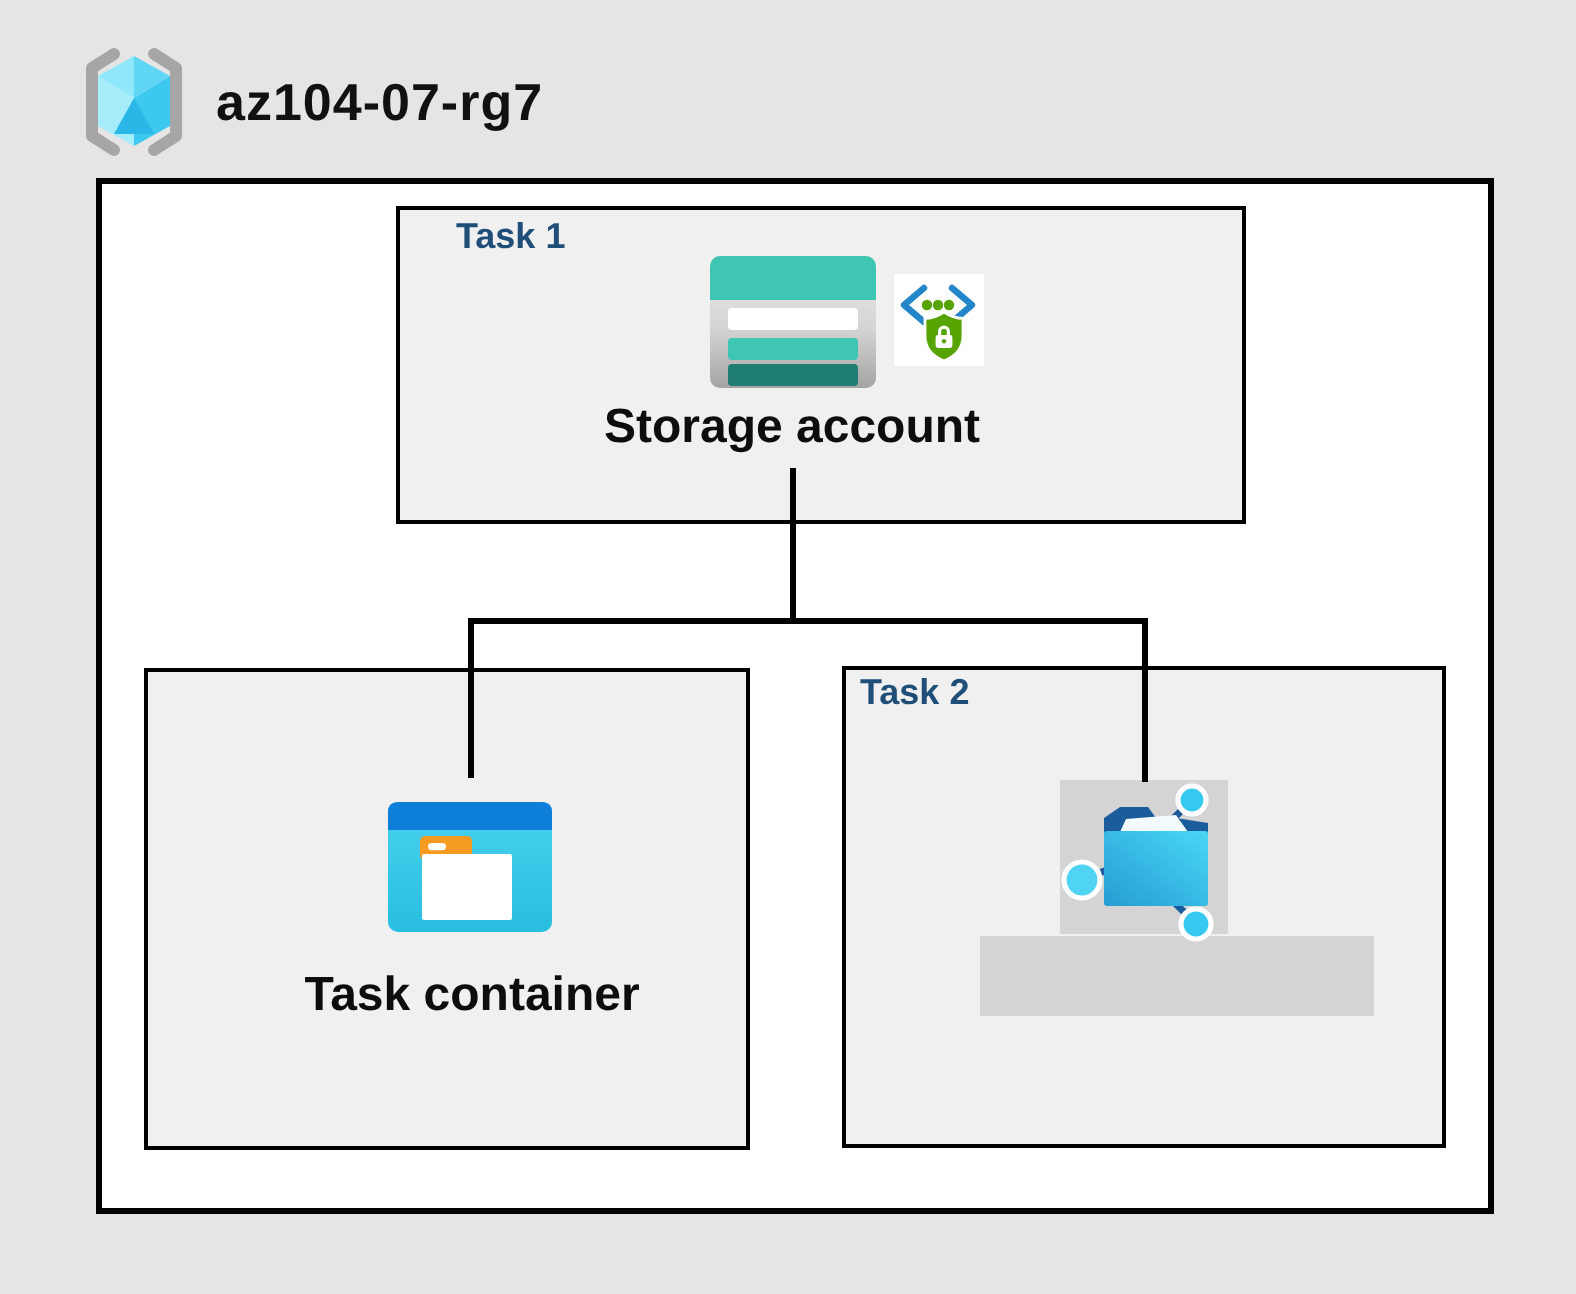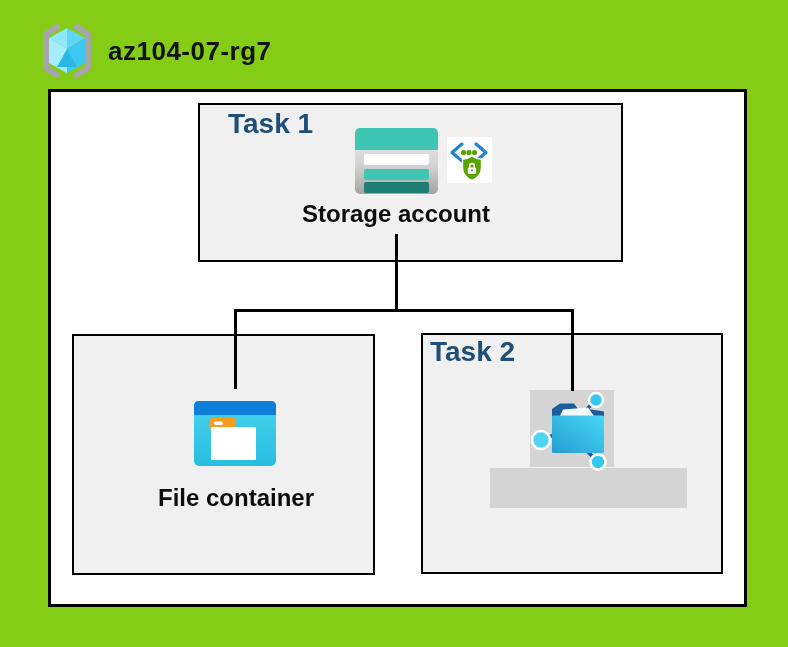--- a/index.html
+++ b/index.html
@@ -1,33 +1,33 @@
 <!DOCTYPE html>
 <html style="--title_text: #111111; --task_label: #1F4E79; --box_background: #F0F0F0; --border: #000000; --highlight_gray: #D4D4D4; --storage_teal: #3EC6B3; --storage_dark_teal: #1F7E74; --blob_header_blue: #0E7FD9; --blob_body_cyan: #30C7E8; --folder_tab_orange: #F59B22; --security_green: #57A300; --security_blue: #2386C9; --file_share_navy: #1B5C9C; --file_share_cyan: #35C9F2; --rg_bracket_gray: #A6A6A6;"><head>
 <meta charset="utf-8">
 <style>
   html,body{margin:0;padding:0;background:#ffffff;}
   .stage{
-    position:relative;width:788px;height:647px;background:#84cc16;
+    position:relative;width:788px;height:647px;background:#e5e5e5;
     font-family:"Liberation Sans", sans-serif;color:#0d0d0d;overflow:hidden;
   }
   .rg-name{
     position:absolute;left:108px;top:36px;font-size:26px;font-weight:bold;
     color:var(--title_text,#111);letter-spacing:.5px;
   }
   .outer{
     position:absolute;left:48px;top:89px;width:699px;height:518px;
     border:3px solid var(--border,#000);box-sizing:border-box;background:#fff;
   }
   .task-box{
     position:absolute;background:var(--box_background,#F0F0F0);
     border:2px solid var(--border,#000);box-sizing:border-box;
   }
   .task-label{
-    position:absolute;font-size:28px;font-weight:bold;
+    position:absolute;font-size:18px;font-weight:bold;
     color:var(--task_label,#1F4E79);
   }
   .item-label{
     position:absolute;font-size:24px;font-weight:bold;color:#0d0d0d;
     text-align:center;
   }
   .line{position:absolute;background:var(--border,#000);z-index:3;}
   .icon{position:absolute;z-index:4;}
   
   .storage-icon{
@@ -104,21 +104,21 @@
         <stop offset="0" stop-color="#49D3EE"></stop>
         <stop offset="1" stop-color="#28BEE0"></stop>
       </linearGradient>
     </defs>
     <rect x="0" y="0" width="82" height="65" rx="5" fill="url(#blobBody)"></rect>
     <path d="M5 0 H77 Q82 0 82 5 V14 H0 V5 Q0 0 5 0 Z" fill="#0E7FD9"></path>
     <rect x="16" y="17" width="26" height="12" rx="2.5" fill="#F59B22"></rect>
     <rect x="20" y="20.5" width="9" height="3.6" rx="1.8" fill="#ffffff"></rect>
     <rect x="17" y="26" width="45" height="33" rx="1" fill="#ffffff"></rect>
   </svg>
-  <div class="item-label" style="left:136px;top:484px;width:200px">File container</div>
+  <div class="item-label" style="left:136px;top:484px;width:200px">Task container</div>
 
   <div class="task-label" style="left:430px;top:336px">Task 2</div>
   <div class="fs-bg"></div>
   <svg class="icon fs-icon" width="84" height="77" viewBox="0 0 84 77">
     <defs>
       <linearGradient id="fsBody" x1="0" y1="1" x2="1" y2="0">
         <stop offset="0" stop-color="#249DD3"></stop>
         <stop offset="1" stop-color="#4AD7F5"></stop>
       </linearGradient>
     </defs>

